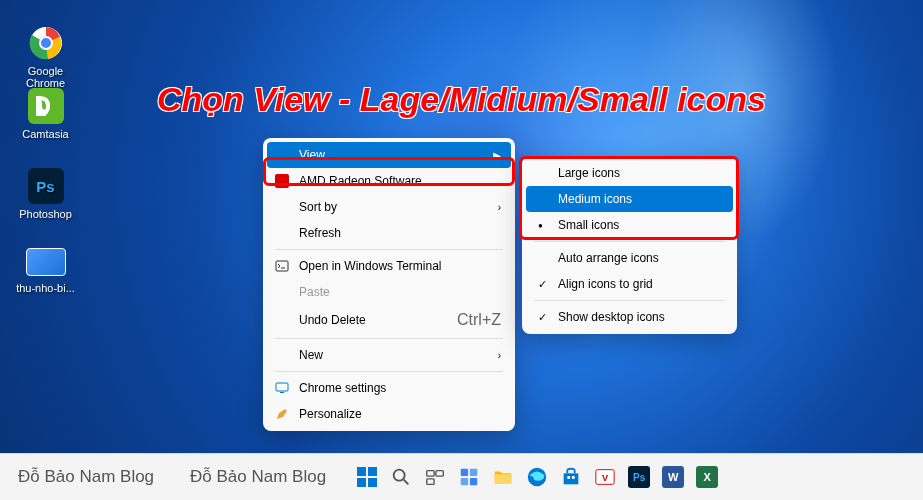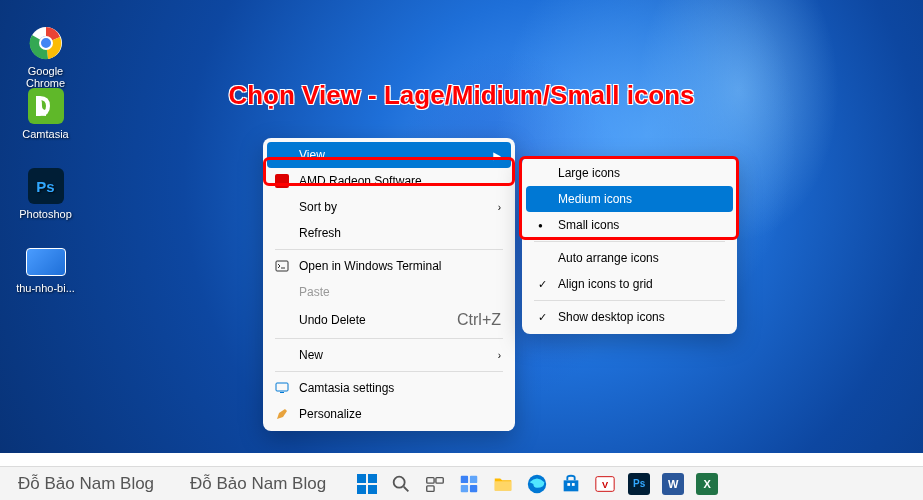--- a/index.html
+++ b/index.html
@@ -32,25 +32,26 @@
     }
     .desktop-icon .icon-box {
       width: 36px; height: 36px;
       margin: 0 auto 4px;
       border-radius: 4px;
     }
     
     .annotation {
       position: absolute;
       top: 80px; left: 50%; transform: translateX(-50%);
-      font-size: 26px;
+      font-size: 34px;
       font-weight: bold;
       color: #ff0000;
       text-shadow: 1px 1px 0 #fff, -1px -1px 0 #fff, 1px -1px 0 #fff, -1px 1px 0 #fff;
       white-space: nowrap;
+      font-style: italic;
     }
     
     .context-menu {
       position: absolute;
       background: #f9f9f9;
       border-radius: 8px;
       box-shadow: 0 8px 24px rgba(0,0,0,0.25);
       padding: 4px;
       font-size: 12px;
       color: #000;
@@ -95,21 +96,21 @@
       border: 3px solid #ff0000;
       border-radius: 6px;
       pointer-events: none;
     }
     .hl1 { top: 157px; left: 263px; width: 252px; height: 29px; }
     .hl2 { top: 156px; left: 519px; width: 220px; height: 84px; }
     
     .taskbar {
       position: absolute;
       bottom: 0; left: 0; right: 0;
-      height: 34px;
+      height: 47px;
       background: rgba(243,243,243,0.9);
       backdrop-filter: blur(20px);
       display: flex;
       align-items: center;
       border-top: 1px solid rgba(0,0,0,0.1);
     }
     .watermark {
       font-size: 17px;
       color: #555;
       padding: 0 18px;
@@ -216,21 +217,21 @@
       <span class="arrow">›</span>
     </div>
     <div class="menu-divider"></div>
     <div class="menu-item">
       <span class="lead-icon">
           <svg viewBox="0 0 14 14">
             <rect x="1" y="2" width="12" height="8" fill="none" stroke="#0078d4" stroke-width="1" rx="1"></rect>
             <rect x="5" y="11" width="4" height="1" fill="#0078d4"></rect>
           </svg>
         </span>
-      <span>Camtasia settings</span>
+      <span>Chrome settings</span>
     </div>
     <div class="menu-item">
       <span class="lead-icon">
           <svg viewBox="0 0 14 14">
             <path d="M2 12 L4 6 L10 2 L12 4 L8 10 Z" fill="#e8a33d"></path>
           </svg>
         </span>
       <span>Personalize</span>
     </div>
   </div>

